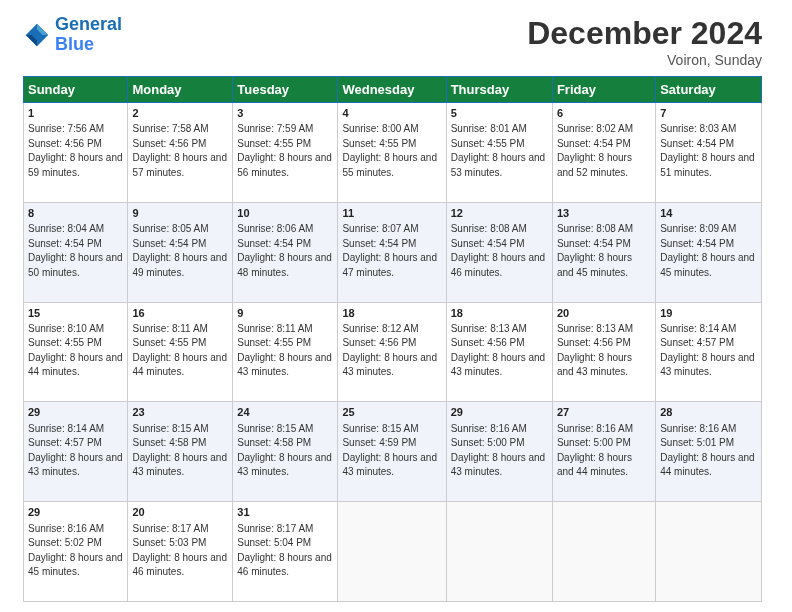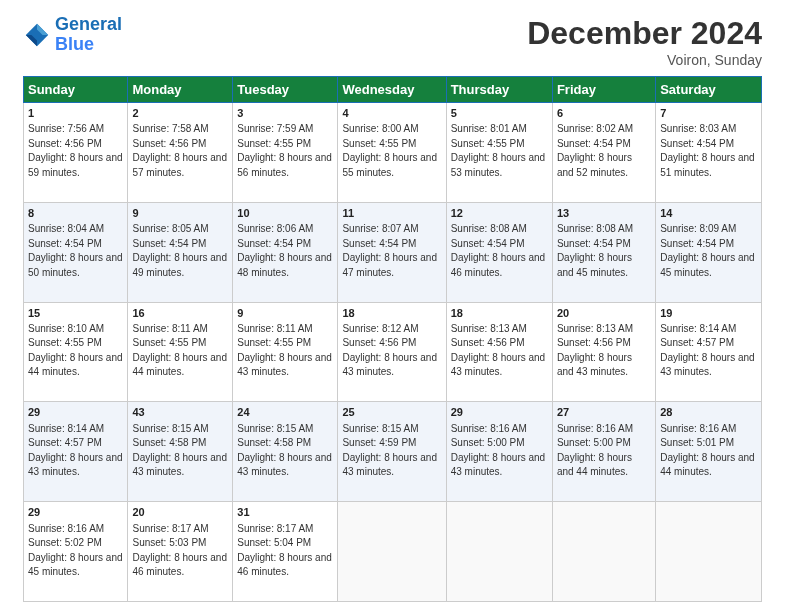--- a/index.html
+++ b/index.html
@@ -221,21 +221,21 @@
             <span class="day-num">19</span>
             <div class="cell-text">Sunrise: 8:14 AM<br>Sunset: 4:57 PM<br>Daylight: 8 hours and 43 minutes.</div>
           </td>
         </tr>
         <tr>
           <td>
             <span class="day-num">29</span>
             <div class="cell-text">Sunrise: 8:14 AM<br>Sunset: 4:57 PM<br>Daylight: 8 hours and 43 minutes.</div>
           </td>
           <td>
-            <span class="day-num">43</span>
+            <span class="day-num">23</span>
             <div class="cell-text">Sunrise: 8:15 AM<br>Sunset: 4:58 PM<br>Daylight: 8 hours and 43 minutes.</div>
           </td>
           <td>
             <span class="day-num">24</span>
             <div class="cell-text">Sunrise: 8:15 AM<br>Sunset: 4:58 PM<br>Daylight: 8 hours and 43 minutes.</div>
           </td>
           <td>
             <span class="day-num">25</span>
             <div class="cell-text">Sunrise: 8:15 AM<br>Sunset: 4:59 PM<br>Daylight: 8 hours and 43 minutes.</div>
           </td>

